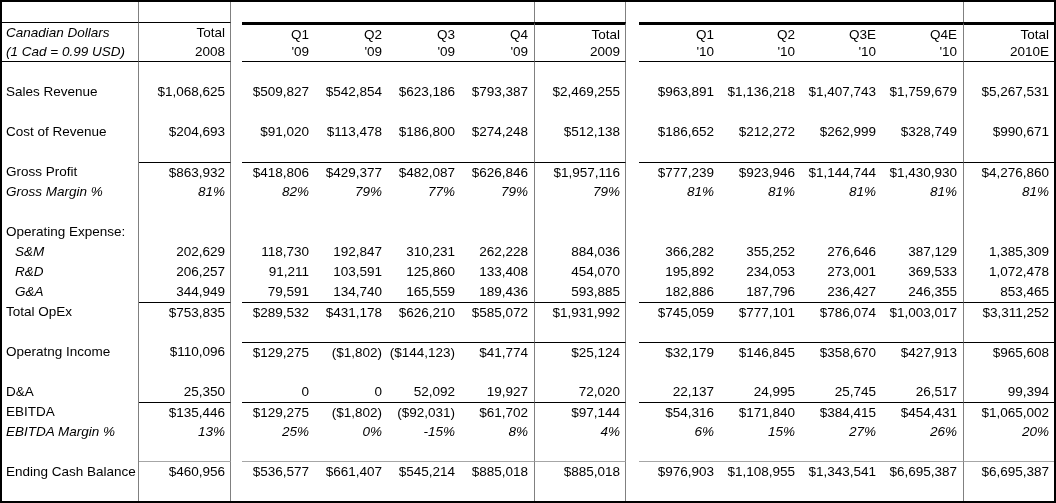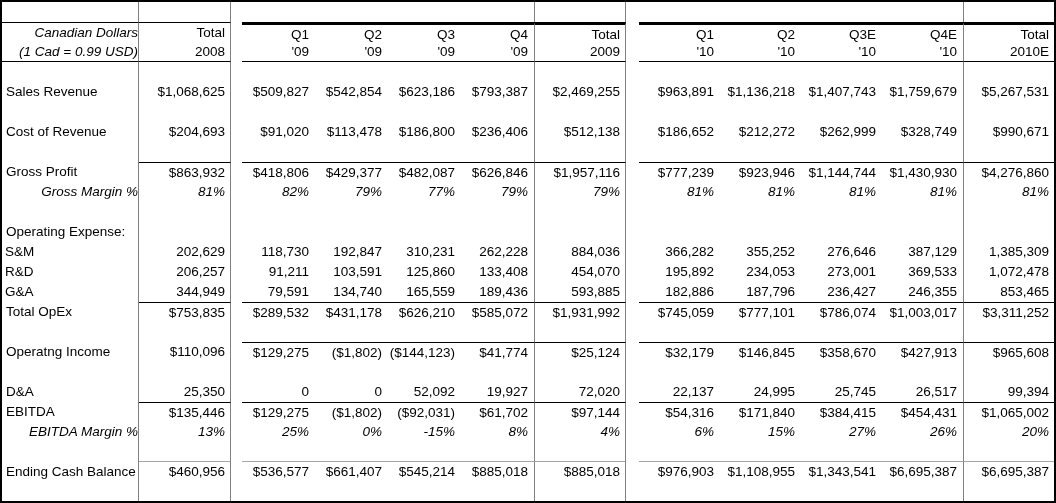--- a/index.html
+++ b/index.html
@@ -13,22 +13,22 @@
   .row.last{height:19px;}
   .c{box-sizing:border-box;flex:none;overflow:hidden;white-space:nowrap;}
   .lab{width:137px;border-right:1px solid #808080;padding-left:4px;text-align:left;}
   .v2008{width:92px;border-right:1px solid #808080;text-align:right;padding-right:5px;}
   .gapA{width:11px;}
   .q09{width:73px;text-align:right;padding-right:6px;}
   .t2009{width:92px;border-left:1px solid #808080;border-right:1px solid #808080;text-align:right;padding-right:5px;}
   .gapB{width:13px;}
   .q10{width:81px;text-align:right;padding-right:6px;}
   .t2010{width:91px;border-left:1px solid #808080;text-align:right;padding-right:5px;}
-  .it{font-style:italic;text-align:right;}
-  .indent{padding-left:3px;}
+  .it{font-style:italic;}
+  .indent{padding-left:13px;font-style:italic;}
   
   .hdr1 .lab,.hdr1 .v2008{border-top:1px solid #000;}
   .hdr1 .q09,.hdr1 .t2009,.hdr1 .q10,.hdr1 .t2010{border-top:3px solid #000;}
   .hdr2 .lab,.hdr2 .v2008,.hdr2 .q09,.hdr2 .t2009,.hdr2 .q10,.hdr2 .t2010{border-bottom:1px solid #000;}
   
   .rule-all .v2008,.rule-all .q09,.rule-all .t2009,.rule-all .q10,.rule-all .t2010{border-top:1px solid #000;}
   .rule-blocks .q09,.rule-blocks .t2009,.rule-blocks .q10,.rule-blocks .t2010{border-top:1px solid #000;}
   
   .gray-below .v2008,.gray-below .q09,.gray-below .t2009,.gray-below .q10,.gray-below .t2010{border-bottom:1px solid #a6a6a6;}
 </style>
@@ -132,21 +132,21 @@
       <div class="c q10"></div>
       <div class="c t2010"></div>
     </div>
     <div class="row">
       <div class="c lab">Cost of Revenue</div>
       <div class="c v2008">$204,693</div>
       <div class="c gapA"></div>
       <div class="c q09">$91,020</div>
       <div class="c q09">$113,478</div>
       <div class="c q09">$186,800</div>
-      <div class="c q09">$236,406</div>
+      <div class="c q09">$274,248</div>
       <div class="c t2009">$512,138</div>
       <div class="c gapB"></div>
       <div class="c q10">$186,652</div>
       <div class="c q10">$212,272</div>
       <div class="c q10">$262,999</div>
       <div class="c q10">$328,749</div>
       <div class="c t2010">$990,671</div>
     </div>
     <div class="row">
       <div class="c lab"></div>

